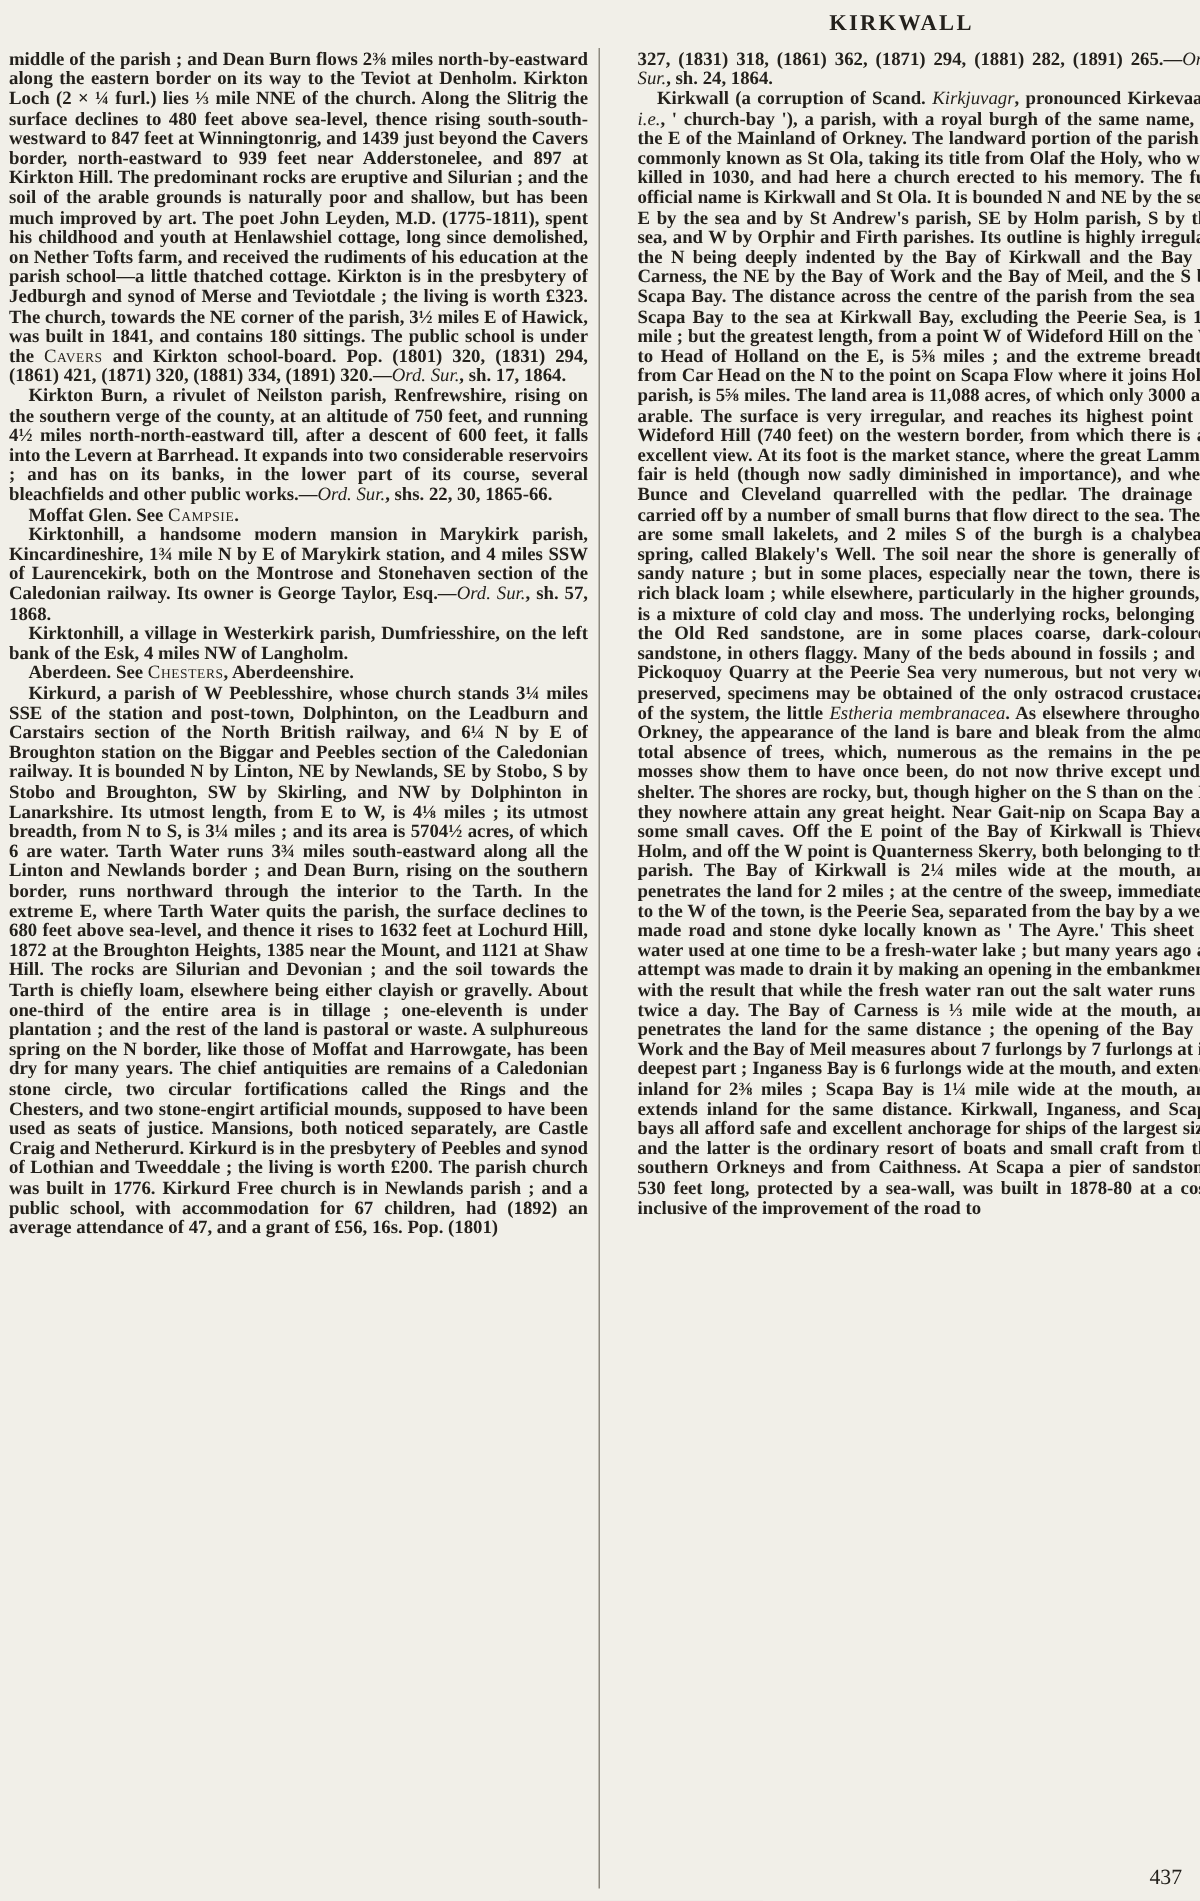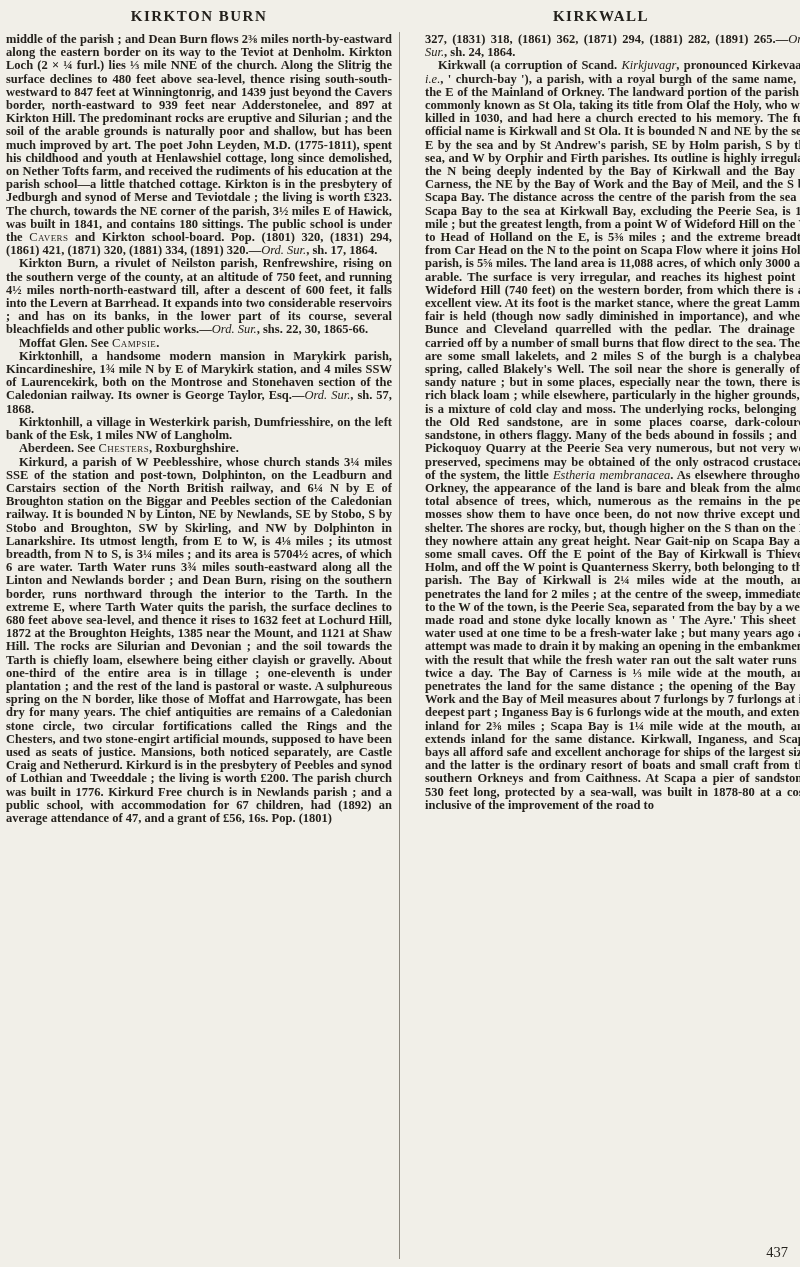--- a/index.html
+++ b/index.html
@@ -39,32 +39,31 @@
   .s-sc{font-variant:small-caps;letter-spacing:.4px}
   .pagenum{
     position:absolute;right:12px;bottom:6px;
     font-weight:normal;font-size:14.5px;
   }
 </style>
 </head>
 <body>
 
 <div class="page">
-  <div class="running-head left">KIRKTON BURN</div>
   <div class="running-head right">KIRKWALL</div>
 
   <div class="colrule"></div>
 
   <div class="coltext left" id="leftcol">
       <p class="para cont"><span class="s-n">middle of the parish ; and Dean Burn flows 2⅜ miles north-by-eastward along the eastern border on its way to the Teviot at Denholm.  Kirkton Loch (2 × ¼ furl.) lies ⅓ mile NNE of the church.  Along the Slitrig the surface declines to 480 feet above sea-level, thence rising south-south-westward to 847 feet at Winningtonrig, and 1439 just beyond the Cavers border, north-eastward to 939 feet near Adderstonelee, and 897 at Kirkton Hill.  The predominant rocks are eruptive and Silurian ; and the soil of the arable grounds is naturally poor and shallow, but has been much improved by art.  The poet John Leyden, M.D. (1775-1811), spent his childhood and youth at Henlawshiel cottage, long since demolished, on Nether Tofts farm, and received the rudiments of his education at the parish school—a little thatched cottage.  Kirkton is in the presbytery of Jedburgh and synod of Merse and Teviotdale ; the living is worth £323.  The church, towards the NE corner of the parish, 3½ miles E of Hawick, was built in 1841, and contains 180 sittings.  The public school is under the </span><span class="s-sc">Cavers</span><span class="s-n"> and Kirkton school-board.  Pop. (1801) 320, (1831) 294, (1861) 421, (1871) 320, (1881) 334, (1891) 320.—</span><span class="s-i">Ord. Sur.</span><span class="s-n">, sh. 17, 1864.</span></p>
       <p class="para"><span class="s-b">Kirkton Burn,</span><span class="s-n"> a rivulet of Neilston parish, Renfrewshire, rising on the southern verge of the county, at an altitude of 750 feet, and running 4½ miles north-north-eastward till, after a descent of 600 feet, it falls into the Levern at Barrhead.  It expands into two considerable reservoirs ; and has on its banks, in the lower part of its course, several bleachfields and other public works.—</span><span class="s-i">Ord. Sur.</span><span class="s-n">, shs. 22, 30, 1865-66.</span></p>
       <p class="para"><span class="s-b">Moffat Glen.</span><span class="s-n">  See </span><span class="s-sc">Campsie</span><span class="s-n">.</span></p>
       <p class="para"><span class="s-b">Kirktonhill,</span><span class="s-n"> a handsome modern mansion in Marykirk parish, Kincardineshire, 1¾ mile N by E of Marykirk station, and 4 miles SSW of Laurencekirk, both on the Montrose and Stonehaven section of the Caledonian railway.  Its owner is George Taylor, Esq.—</span><span class="s-i">Ord. Sur.</span><span class="s-n">, sh. 57, 1868.</span></p>
-      <p class="para"><span class="s-b">Kirktonhill,</span><span class="s-n"> a village in Westerkirk parish, Dumfriesshire, on the left bank of the Esk, 1 miles NW of Langholm.</span></p>
-      <p class="para"><span class="s-b">Aberdeen.</span><span class="s-n">  See </span><span class="s-sc">Chesters</span><span class="s-n">, Roxburghshire.</span></p>
+      <p class="para"><span class="s-b">Kirktonhill,</span><span class="s-n"> a village in Westerkirk parish, Dumfriesshire, on the left bank of the Esk, 4 miles NW of Langholm.</span></p>
+      <p class="para"><span class="s-b">Aberdeen.</span><span class="s-n">  See </span><span class="s-sc">Chesters</span><span class="s-n">, Aberdeenshire.</span></p>
       <p class="para"><span class="s-b">Kirkurd,</span><span class="s-n"> a parish of W Peeblesshire, whose church stands 3¼ miles SSE of the station and post-town, Dolphinton, on the Leadburn and Carstairs section of the North British railway, and 6¼ N by E of Broughton station on the Biggar and Peebles section of the Caledonian railway.  It is bounded N by Linton, NE by Newlands, SE by Stobo, S by Stobo and Broughton, SW by Skirling, and NW by Dolphinton in Lanarkshire.  Its utmost length, from E to W, is 4⅛ miles ; its utmost breadth, from N to S, is 3¼ miles ; and its area is 5704½ acres, of which 6 are water.  Tarth Water runs 3¾ miles south-eastward along all the Linton and Newlands border ; and Dean Burn, rising on the southern border, runs northward through the interior to the Tarth.  In the extreme E, where Tarth Water quits the parish, the surface declines to 680 feet above sea-level, and thence it rises to 1632 feet at Lochurd Hill, 1872 at the Broughton Heights, 1385 near the Mount, and 1121 at Shaw Hill.  The rocks are Silurian and Devonian ; and the soil towards the Tarth is chiefly loam, elsewhere being either clayish or gravelly.  About one-third of the entire area is in tillage ; one-eleventh is under plantation ; and the rest of the land is pastoral or waste.  A sulphureous spring on the N border, like those of Moffat and Harrowgate, has been dry for many years.  The chief antiquities are remains of a Caledonian stone circle, two circular fortifications called the Rings and the Chesters, and two stone-engirt artificial mounds, supposed to have been used as seats of justice.  Mansions, both noticed separately, are Castle Craig and Netherurd.  Kirkurd is in the presbytery of Peebles and synod of Lothian and Tweeddale ; the living is worth £200.  The parish church was built in 1776.  Kirkurd Free church is in Newlands parish ; and a public school, with accommodation for 67 children, had (1892) an average attendance of 47, and a grant of £56, 16s.  Pop. (1801)</span></p>
     </div>
 
   <div class="coltext right" id="rightcol">
       <p class="para cont"><span class="s-n">327, (1831) 318, (1861) 362, (1871) 294, (1881) 282, (1891) 265.—</span><span class="s-i">Ord. Sur.</span><span class="s-n">, sh. 24, 1864.</span></p>
       <p class="para"><span class="s-b">Kirkwall</span><span class="s-n"> (a corruption of Scand. </span><span class="s-i">Kirkjuvagr</span><span class="s-n">, pronounced Kirkevaag, </span><span class="s-i">i.e.</span><span class="s-n">, ' church-bay '), a parish, with a royal burgh of the same name, in the E of the Mainland of Orkney.  The landward portion of the parish is commonly known as St Ola, taking its title from Olaf the Holy, who was killed in 1030, and had here a church erected to his memory.  The full official name is Kirkwall and St Ola.  It is bounded N and NE by the sea, E by the sea and by St Andrew's parish, SE by Holm parish, S by the sea, and W by Orphir and Firth parishes.  Its outline is highly irregular, the N being deeply indented by the Bay of Kirkwall and the Bay of Carness, the NE by the Bay of Work and the Bay of Meil, and the S by Scapa Bay.  The distance across the centre of the parish from the sea at Scapa Bay to the sea at Kirkwall Bay, excluding the Peerie Sea, is 1⅝ mile ; but the greatest length, from a point W of Wideford Hill on the W to Head of Holland on the E, is 5⅜ miles ; and the extreme breadth, from Car Head on the N to the point on Scapa Flow where it joins Holm parish, is 5⅝ miles.  The land area is 11,088 acres, of which only 3000 are arable.  The surface is very irregular, and reaches its highest point at Wideford Hill (740 feet) on the western border, from which there is an excellent view.  At its foot is the market stance, where the great Lammas fair is held (though now sadly diminished in importance), and where Bunce and Cleveland quarrelled with the pedlar.  The drainage is carried off by a number of small burns that flow direct to the sea.  There are some small lakelets, and 2 miles S of the burgh is a chalybeate spring, called Blakely's Well.  The soil near the shore is generally of a sandy nature ; but in some places, especially near the town, there is a rich black loam ; while elsewhere, particularly in the higher grounds, it is a mixture of cold clay and moss.  The underlying rocks, belonging to the Old Red sandstone, are in some places coarse, dark-coloured sandstone, in others flaggy.  Many of the beds abound in fossils ; and at Pickoquoy Quarry at the Peerie Sea very numerous, but not very well preserved, specimens may be obtained of the only ostracod crustacean of the system, the little </span><span class="s-i">Estheria membranacea</span><span class="s-n">.  As elsewhere throughout Orkney, the appearance of the land is bare and bleak from the almost total absence of trees, which, numerous as the remains in the peat mosses show them to have once been, do not now thrive except under shelter.  The shores are rocky, but, though higher on the S than on the N, they nowhere attain any great height.  Near Gait-nip on Scapa Bay are some small caves.  Off the E point of the Bay of Kirkwall is Thieves' Holm, and off the W point is Quanterness Skerry, both belonging to this parish.  The Bay of Kirkwall is 2¼ miles wide at the mouth, and penetrates the land for 2 miles ; at the centre of the sweep, immediately to the W of the town, is the Peerie Sea, separated from the bay by a well-made road and stone dyke locally known as ' The Ayre.'  This sheet of water used at one time to be a fresh-water lake ; but many years ago an attempt was made to drain it by making an opening in the embankment, with the result that while the fresh water ran out the salt water runs in twice a day.  The Bay of Carness is ⅓ mile wide at the mouth, and penetrates the land for the same distance ; the opening of the Bay of Work and the Bay of Meil measures about 7 furlongs by 7 furlongs at its deepest part ; Inganess Bay is 6 furlongs wide at the mouth, and extends inland for 2⅜ miles ; Scapa Bay is 1¼ mile wide at the mouth, and extends inland for the same distance.  Kirkwall, Inganess, and Scapa bays all afford safe and excellent anchorage for ships of the largest size, and the latter is the ordinary resort of boats and small craft from the southern Orkneys and from Caithness.  At Scapa a pier of sandstone, 530 feet long, protected by a sea-wall, was built in 1878-80 at a cost, inclusive of the improvement of the road to</span></p>
     </div>
 
   <div class="pagenum">437</div>
 </div>

